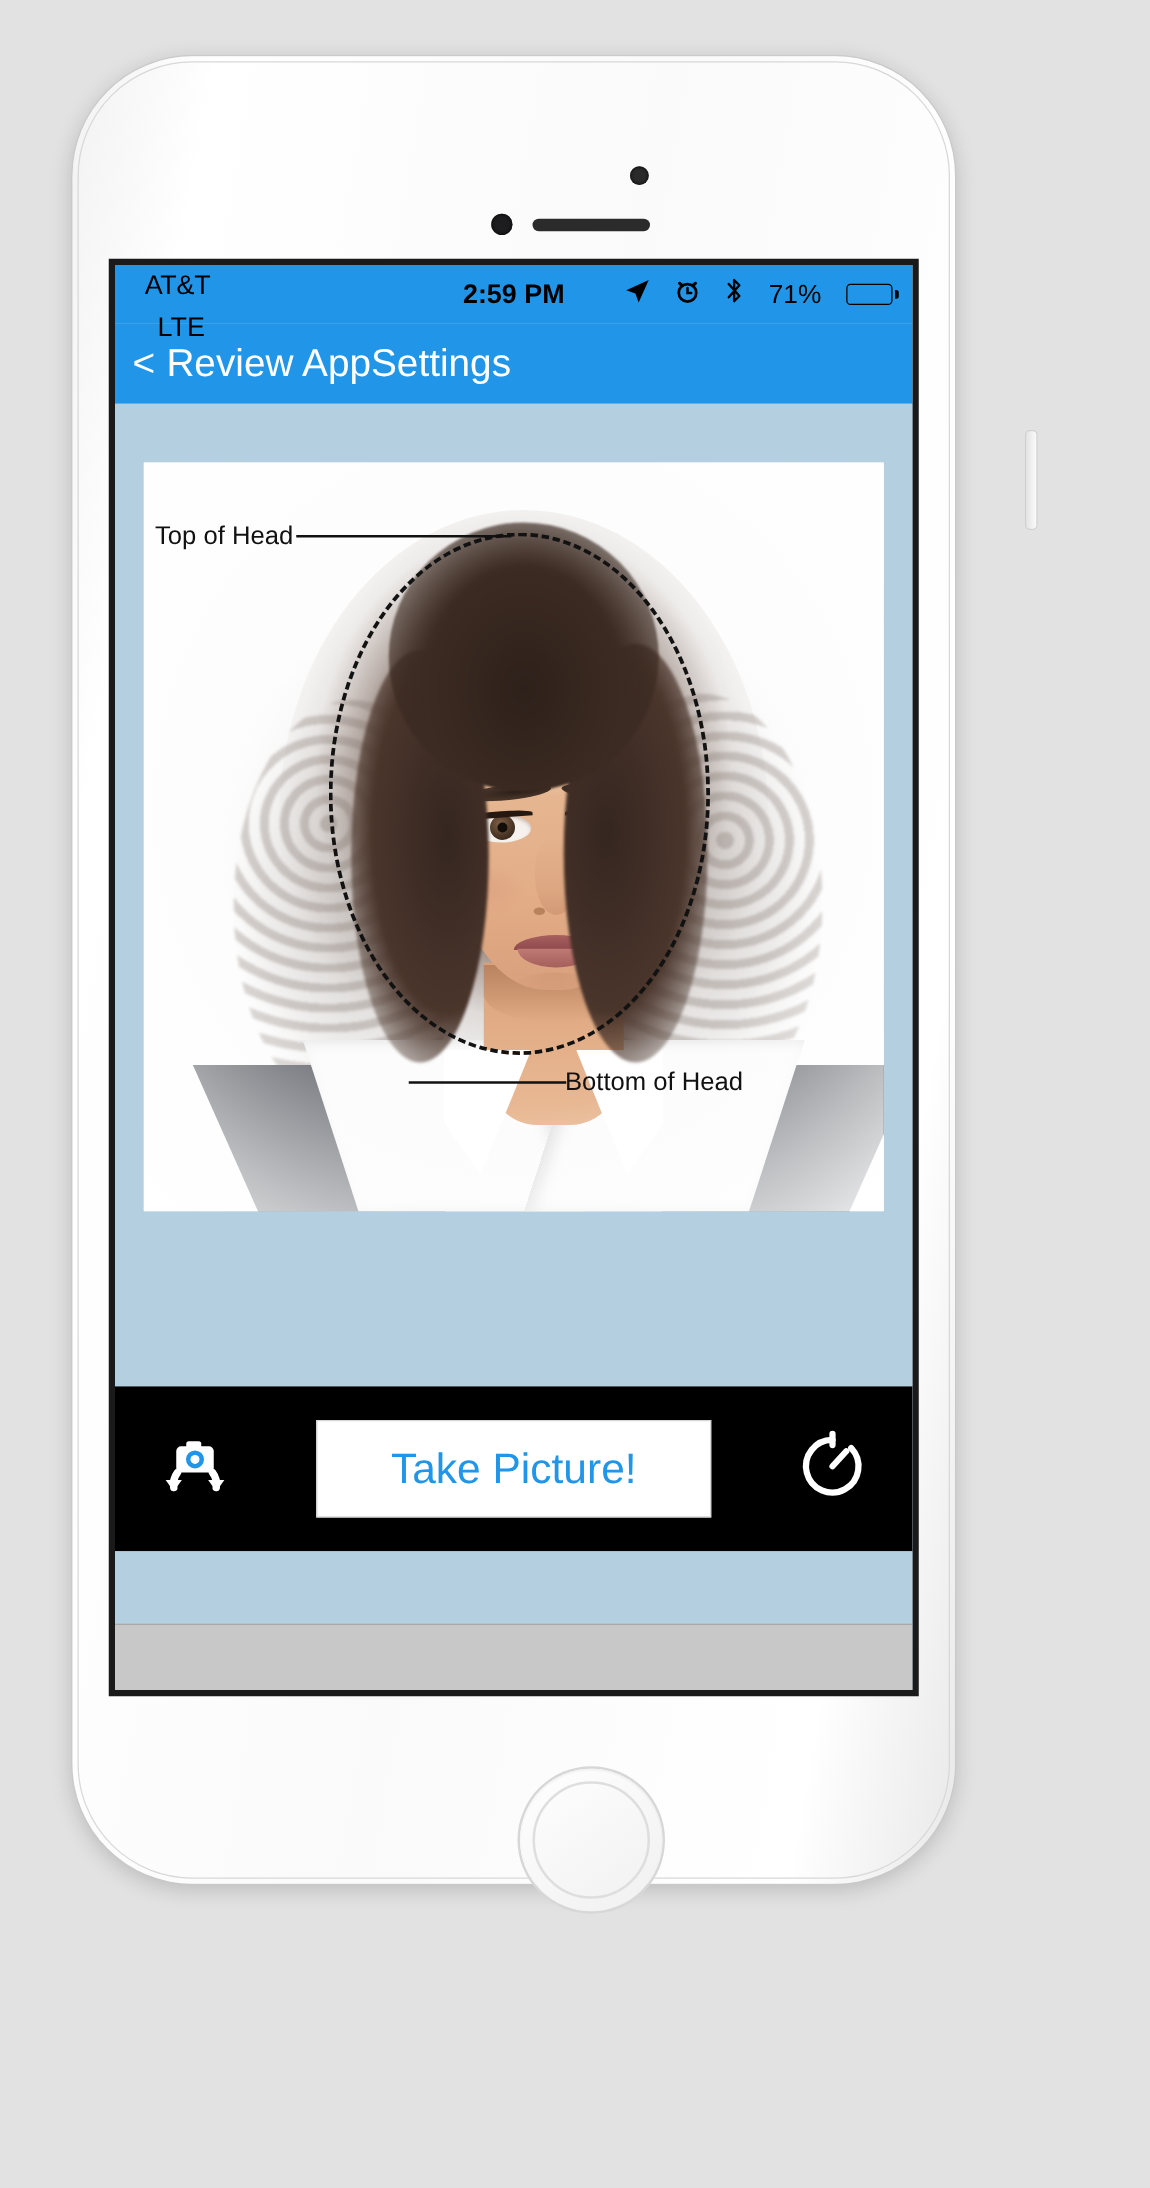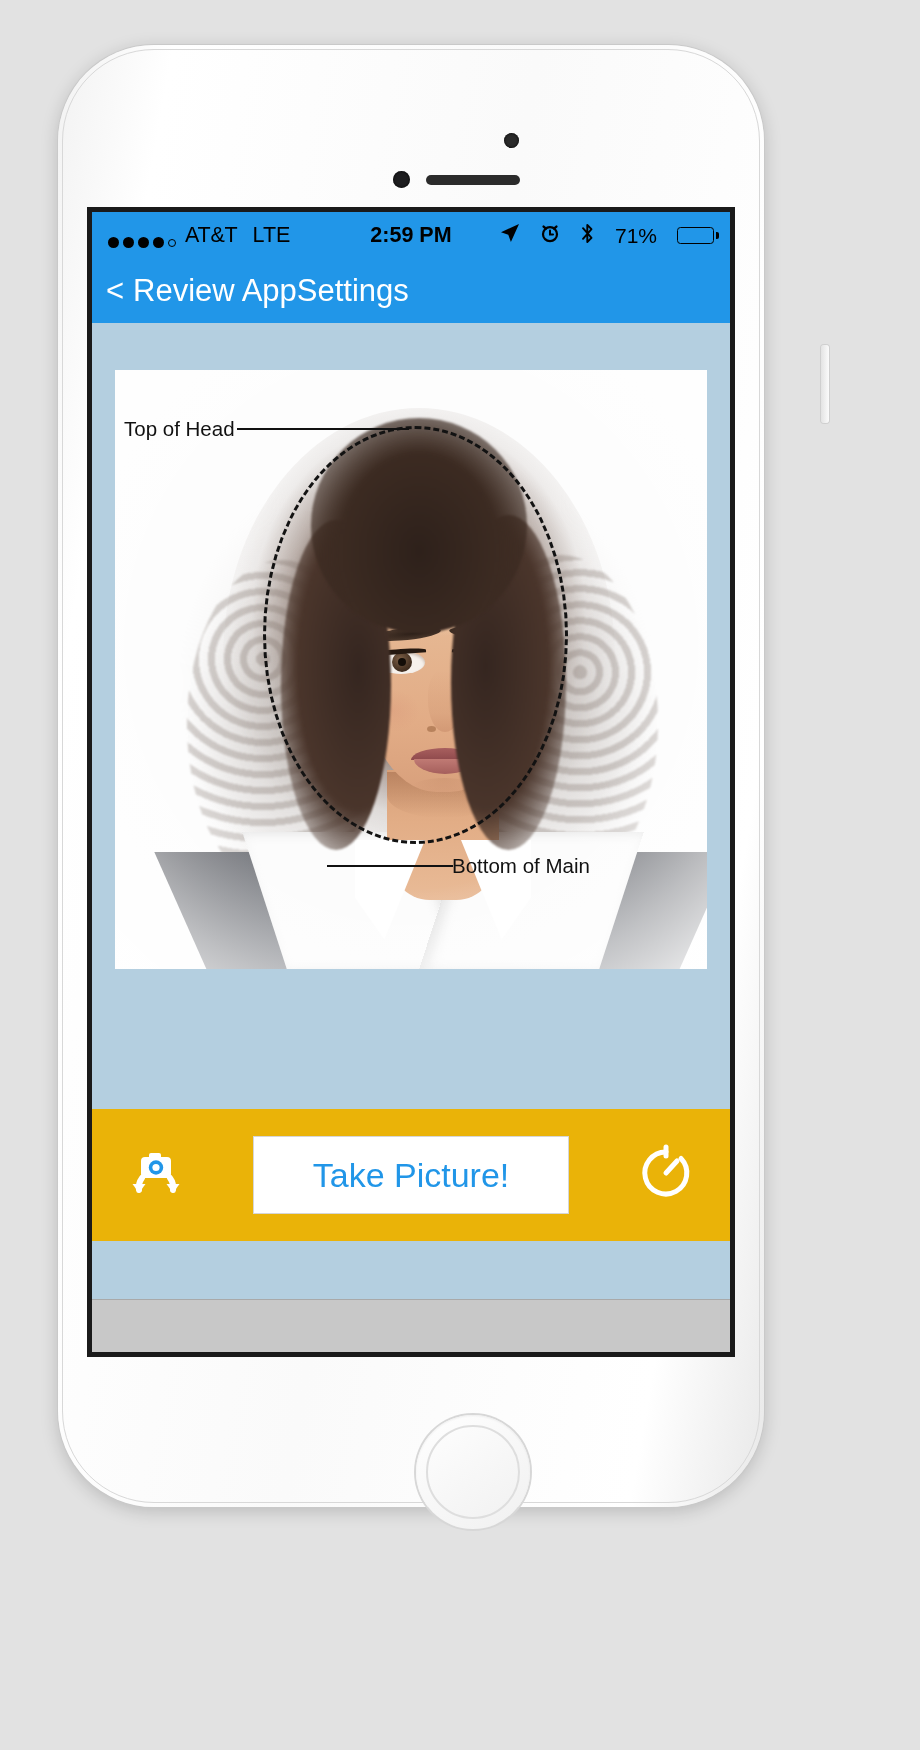--- a/index.html
+++ b/index.html
@@ -72,21 +72,21 @@
 
   
   #status-bar{
     position:relative;
     height:47px; background:#2196e8;
     display:flex; align-items:center;
     padding:0 16px;
     color:#000;
     font-size:21px;
   }
-  #status-left{ display:flex; align-items:flex-end; gap:9px; }
+  #status-left{ display:flex; align-items:center; gap:9px;flex-direction:column; }
   .dots{ display:flex; align-items:center; gap:4px; }
   .dot{ width:11px; height:11px; border-radius:50%; background:#000; }
   .dot.empty{ background:transparent; border:1.6px solid #000; width:8px; height:8px;}
   #carrier{ font-size:21.5px; letter-spacing:-0.2px;}
   #network-type{ font-size:21.5px; margin-left:6px;}
   #status-center{
     position:absolute; left:0; right:0; text-align:center;
     font-size:21.5px; font-weight:600; pointer-events:none;
   }
   #status-right{ margin-left:auto; display:flex; align-items:center; gap:20px; z-index:2;}
@@ -328,21 +328,21 @@
     background:#111;
   }
   #label-bottom-chin{ left:337px; top:484px; }
   #leader-bottom-chin{
     position:absolute; left:212px; top:495px; width:126px; height:1.6px;
     background:#111;
   }
 
   
   #action-bar{
-    height:132px; background:#eab308;
+    height:132px; background:#000000;
     display:flex; align-items:center; justify-content:space-between;
     padding:0 22px;
   }
   #take-picture-btn{
     width:316px; height:78px;
     background:#fff;
     border:1px solid #d6d6d6;
     display:flex; align-items:center; justify-content:center;
     color:#2196e8; font-size:34px;
     cursor:pointer;
@@ -485,21 +485,21 @@
 
         <div id="photo-vignette"></div>
       </div>
 
       <div id="guide-oval"></div>
 
       <div id="leader-top-head"></div>
       <div class="annot" id="label-top-head">Top of Head</div>
 
       <div id="leader-bottom-chin"></div>
-      <div class="annot" id="label-bottom-chin">Bottom of Main</div>
+      <div class="annot" id="label-bottom-chin">Bottom of Head</div>
     </div>
   </div>
 
   <div id="action-bar">
     <div class="icon-btn">
       <span>
         <svg width="70" height="56" viewBox="0 0 70 56">
           <rect x="20" y="12" width="30" height="21" rx="4" fill="#fff"></rect>
           <rect x="28" y="8" width="12" height="6" rx="2" fill="#fff"></rect>
           <circle cx="35" cy="22.5" r="7.2" fill="#2196e8"></circle>

